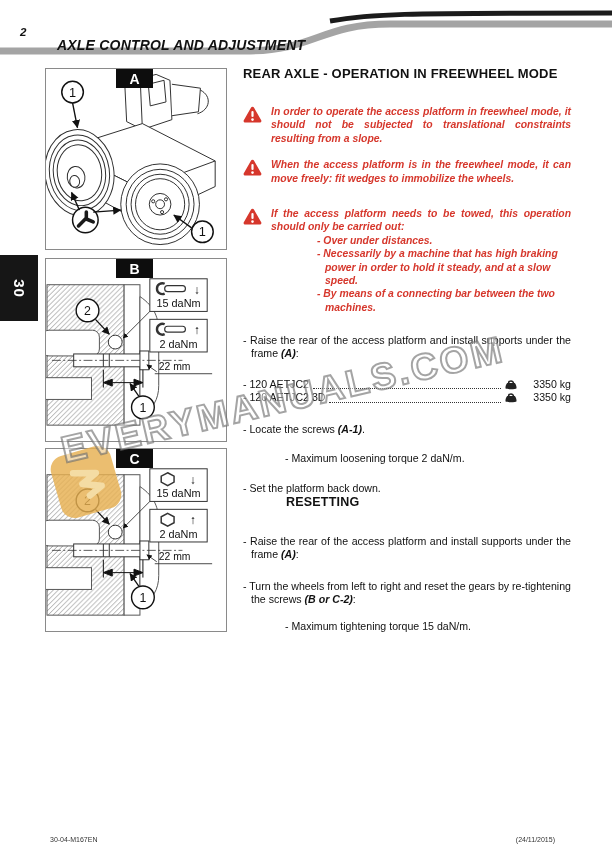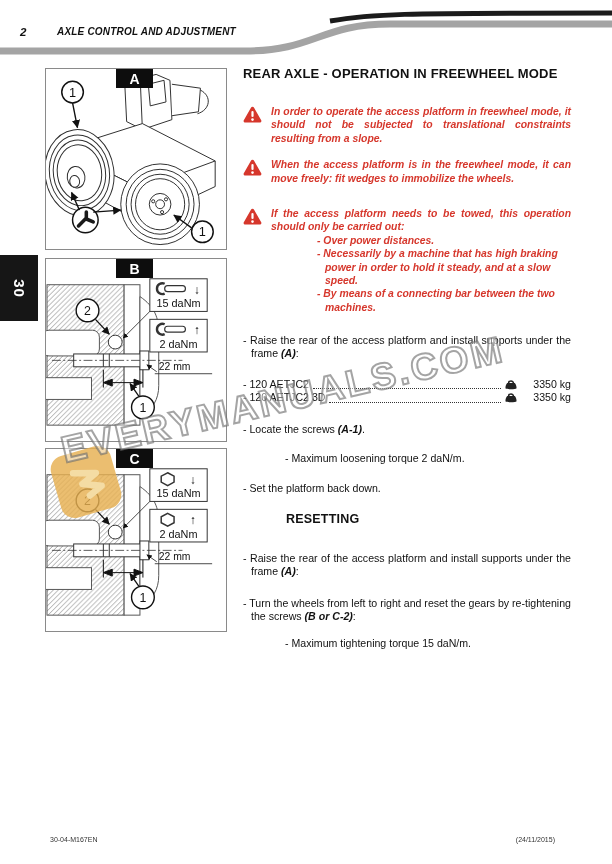--- a/index.html
+++ b/index.html
@@ -1,20 +1,20 @@
 <!DOCTYPE html>
 <html><head>
 <meta charset="utf-8">
 <style>
   html,body{margin:0;padding:0;background:#e8e8e8;}
   .page{position:relative;width:612px;height:864px;background:#ffffff;overflow:hidden;
         font-family:"Liberation Sans",sans-serif;color:#111;margin:0 auto;}
   
   .hdr-num{position:absolute;left:20px;top:26px;font-size:11.5px;font-weight:bold;font-style:italic;}
-  .hdr-title{position:absolute;left:57px;top:26px;font-size:10px;font-weight:bold;font-style:italic;letter-spacing:.2px;}
+  .hdr-title{position:absolute;left:57px;top:37px;font-size:14px;font-weight:bold;font-style:italic;letter-spacing:.2px;}
   .swoosh{position:absolute;left:0;top:0;width:612px;height:60px;}
   
   .tab30{position:absolute;left:0;top:255px;width:38px;height:66px;background:#161616;
          display:flex;align-items:center;justify-content:center;}
   .tab30 span{color:#fff;font-weight:bold;font-size:15px;transform:rotate(90deg);letter-spacing:1px;}
   
   .fig{position:absolute;left:45px;width:180px;border:1px solid #8a8a8a;background:#fff;}
   .figA{top:68px;height:180px;}
   .figB{top:258px;height:182px;}
   .figC{top:448px;height:182px;}
@@ -272,21 +272,21 @@
       <div class="warn-icon">
         <svg width="19" height="17" viewBox="0 0 19 17">
           <path d="M9.5,0.8 C10.2,0.8 10.8,1.2 11.2,1.9 L18.2,14.2 C18.9,15.4 18.1,16.6 16.8,16.6 L2.2,16.6 C0.9,16.6 0.1,15.4 0.8,14.2 L7.8,1.9 C8.2,1.2 8.8,0.8 9.5,0.8 Z" fill="#d6372c"></path>
           <rect x="8.4" y="5" width="2.2" height="6" rx="1.1" fill="#fff"></rect>
           <circle cx="9.5" cy="13.6" r="1.3" fill="#fff"></circle>
         </svg>
       </div>
       <div class="warn-text">
         <div>If the access platform needs to be towed, this operation should only be carried out:</div>
         <div class="warn-bullets">
-          <div>- Over power distances.</div>
+          <div>- Over under distances.</div>
           <div>- Necessarily by a machine that has high braking power in order to hold it steady, and at a slow speed.</div>
           <div>- By means of a connecting bar between the two machines.</div>
         </div>
       </div>
     </div>
 
     <div class="step" style="margin-bottom:17px;"><span>- Raise the rear of the access platform and install supports under the frame </span><span class="em">(A)</span><span>:</span></div>
 
     <div style="margin-bottom:18px;">
       <div class="model">
@@ -311,21 +311,21 @@
           <span>3350 kg</span>
         </span>
       </div>
     </div>
 
     <div class="step" style="margin-bottom:16px;"><span>- Locate the screws </span><span class="em">(A-1)</span><span>.</span></div>
 
 
     <div class="sub-step" style="margin-bottom:17px;">- Maximum loosening torque 2 daN/m.</div>
 
-    <div class="step" style="margin-bottom:17px;">- Set the platform back down.</div>
+    <div class="step" style="">- Set the platform back down.</div>
 
 
     <div class="sec-title" style="margin-bottom:26px;">RESETTING</div>
 
     <div class="step" style="margin-bottom:18px;"><span>- Raise the rear of the access platform and install supports under the frame </span><span class="em">(A)</span><span>:</span></div>
 
     <div class="step" style="margin-bottom:14px;"><span>- Turn the wheels from left to right and reset the gears by re-tightening the screws </span><span class="em">(B or C-2)</span><span>:</span></div>
 
     <div class="sub-step">- Maximum tightening torque 15 daN/m.</div>
   </div>

